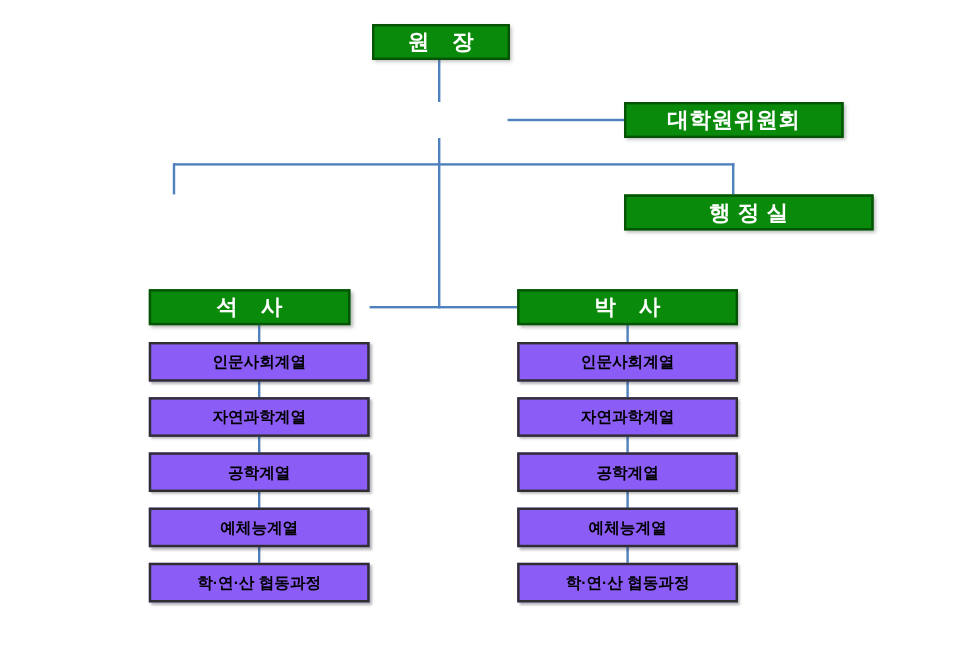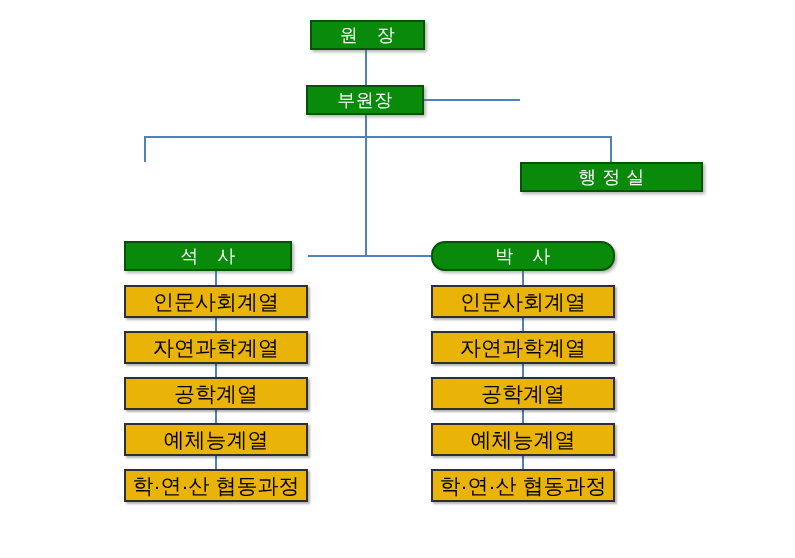--- a/index.html
+++ b/index.html
@@ -20,37 +20,37 @@
     background: var(--page_bg);
     overflow: hidden;
   }
   .gbox, .wbox {
     position: absolute;
     box-sizing: border-box;
     display: flex;
     align-items: center;
     justify-content: center;
     text-align: center;
-    font-weight: normal;
+    font-weight: bold;
     z-index: 2;
     white-space: pre;
   }
   .gbox {
     background: var(--box_green);
     border: 2px solid var(--box_green_border);
     color: var(--text_white);
     font-size: 18px;
     letter-spacing: 0.5px;
     box-shadow: 2px 2px 3px rgba(90,90,90,0.45);
   }
   .wbox {
-    background: #eab308;
+    background: #8b5cf6;
     border: 2px solid var(--box_white_border);
     color: var(--text_black);
-    font-size: 21px;
+    font-size: 13px;
     box-shadow: 2px 2px 2px rgba(0,0,0,0.30);
   }
   .line {
     position: absolute;
     background: var(--line_blue);
     z-index: 0;
   }
   .vline { width: 2px; }
   .hline { height: 2px; }
 </style>
@@ -64,29 +64,29 @@
   <div class="line vline" style="left:365px; top:115px; height:142px;"></div>
   <div class="line hline" style="left:145px; top:136px; width:467px;"></div>
   <div class="line vline" style="left:144px; top:136px; height:26px;"></div>
   <div class="line vline" style="left:610px; top:136px; height:26px;"></div>
   <div class="line hline" style="left:308px; top:255px; width:123px;"></div>
   <div class="line vline" style="left:215px; top:270px; height:199px;"></div>
   <div class="line vline" style="left:522px; top:270px; height:199px;"></div>
 
   <div class="gbox" style="left:310px; top:20px; width:115px; height:30px;">원　장</div>
 
-  <div class="gbox" style="left:306px; top:85px; width:118px; height:30px;">부원장</div>
+
+  <div class="gbox" style="left:520px; top:85px; width:183px; height:30px;">대학원위원회</div>
 
 
-
-  <div class="gbox" style="left:520px; top:162px; width:183px; height:30px;">행 정 실</div>
+  <div class="gbox" style="left:520px; top:162px; width:208px; height:30px;">행 정 실</div>
 
   <div class="gbox" style="left:124px; top:241px; width:168px; height:30px;">석　사</div>
 
-  <div class="gbox" style="left:431px; top:241px; width:184px; height:30px;border-radius:14px;">박　사</div>
+  <div class="gbox" style="left:431px; top:241px; width:184px; height:30px;">박　사</div>
 
   <div class="wbox" style="left:124px; top:285px; width:184px; height:33px;">인문사회계열</div>
   <div class="wbox" style="left:124px; top:331px; width:184px; height:33px;">자연과학계열</div>
   <div class="wbox" style="left:124px; top:377px; width:184px; height:33px;">공학계열</div>
   <div class="wbox" style="left:124px; top:423px; width:184px; height:33px;">예체능계열</div>
   <div class="wbox" style="left:124px; top:469px; width:184px; height:33px;">학·연·산 협동과정</div>
 
   <div class="wbox" style="left:431px; top:285px; width:184px; height:33px;">인문사회계열</div>
   <div class="wbox" style="left:431px; top:331px; width:184px; height:33px;">자연과학계열</div>
   <div class="wbox" style="left:431px; top:377px; width:184px; height:33px;">공학계열</div>

